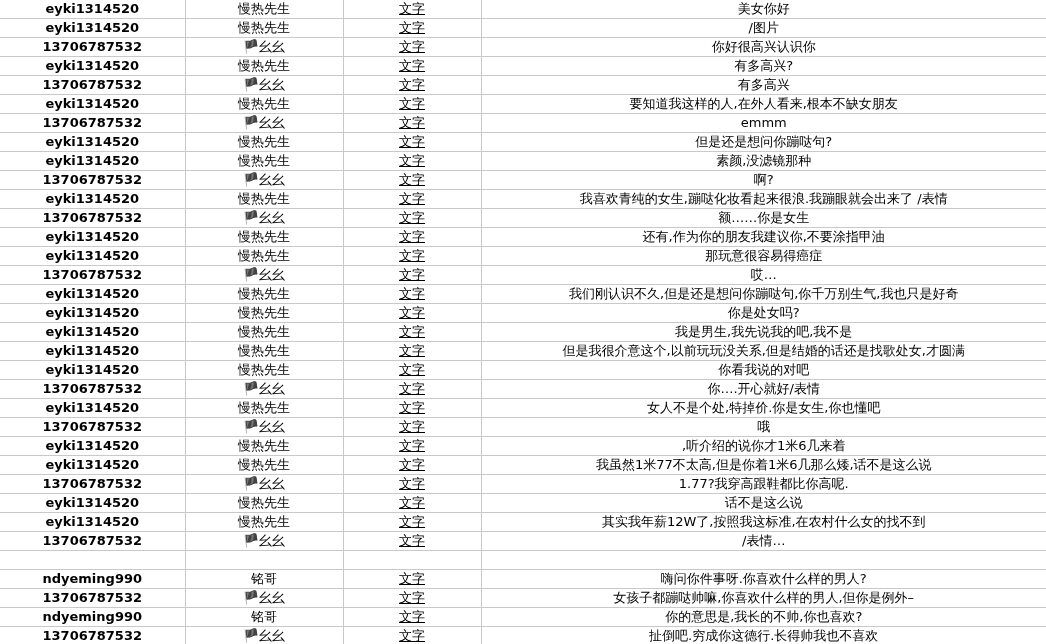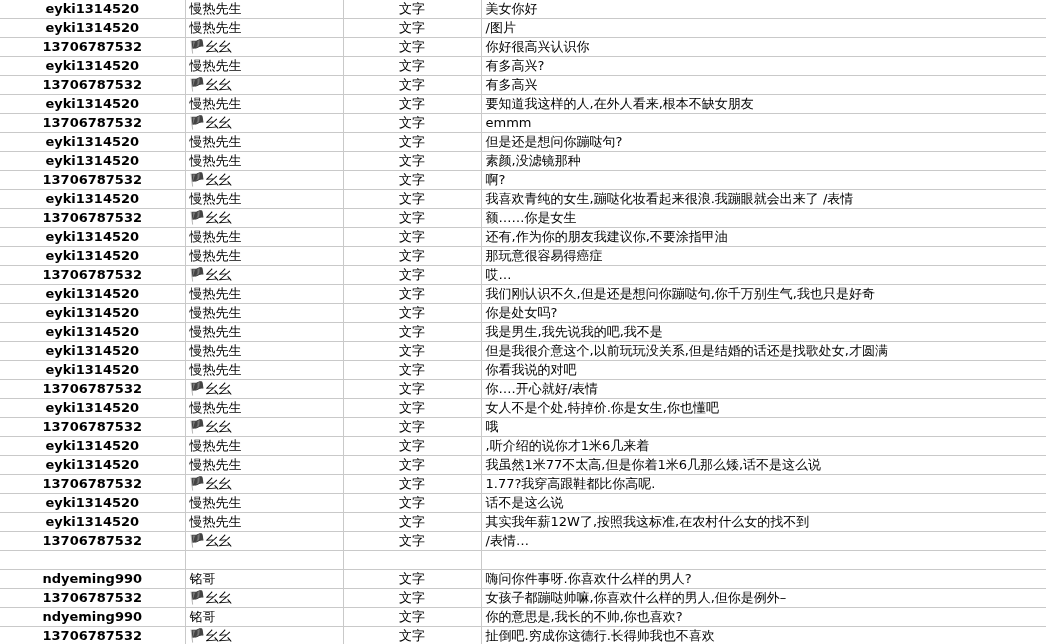--- a/index.html
+++ b/index.html
@@ -28,23 +28,23 @@
     overflow: hidden;
     white-space: nowrap;
     vertical-align: middle;
   }
   col.c-id     { width: 185px; }
   col.c-name   { width: 158px; }
   col.c-type   { width: 138px; }
   col.c-msg    { width: 565px; }
 
   .col-id   { text-align: center; border-right: 1px solid #c9c9c9; font-weight: bold; }
-  .col-name { text-align: left; border-right: 1px solid #c9c9c9; }
-  .col-type { text-align: center; border-right: 1px solid #c9c9c9; }
-  .col-msg  { text-align: left; padding-right: 6px; margin-left: 24px; }
+  .col-name { text-align: center; border-right: 1px solid #c9c9c9; }
+  .col-type { text-align: center; border-right: 1px solid #c9c9c9; text-decoration: underline; }
+  .col-msg  { text-align: center; padding-right: 6px; margin-left: 24px; }
 
   tr.blank td { border-bottom: 1px solid #c9c9c9; }
   tr.blank td.col-id,
   tr.blank td.col-name,
   tr.blank td.col-type,
   tr.blank td.col-msg { color: transparent; }
 
   .clip-last td { border-bottom: none; }
 </style>
 </head>

